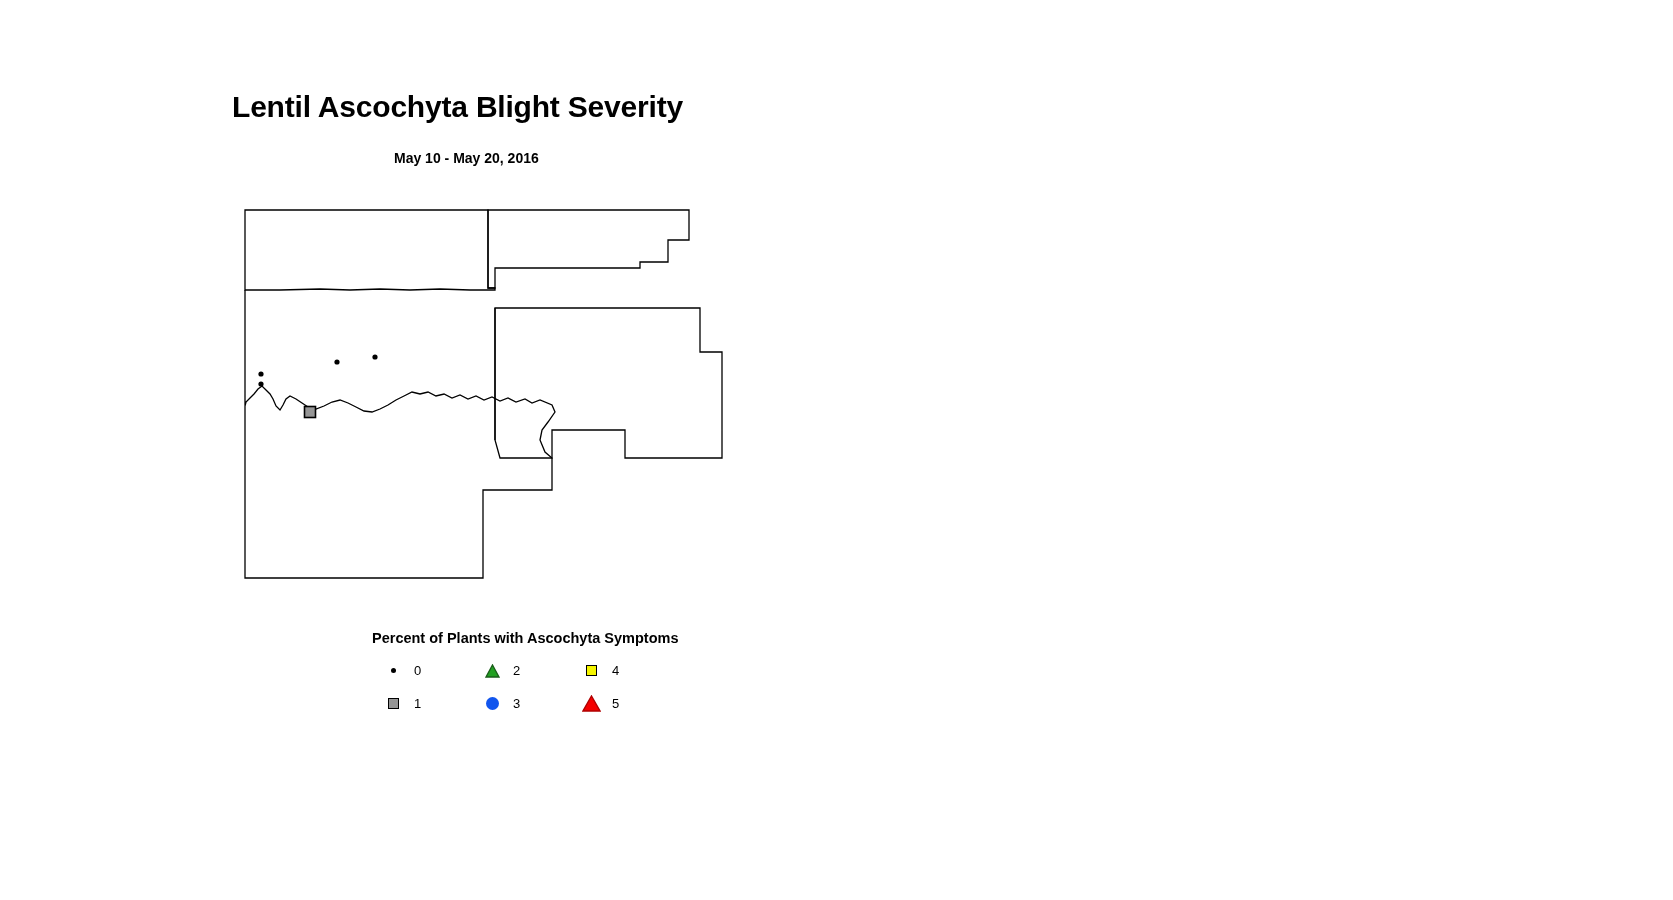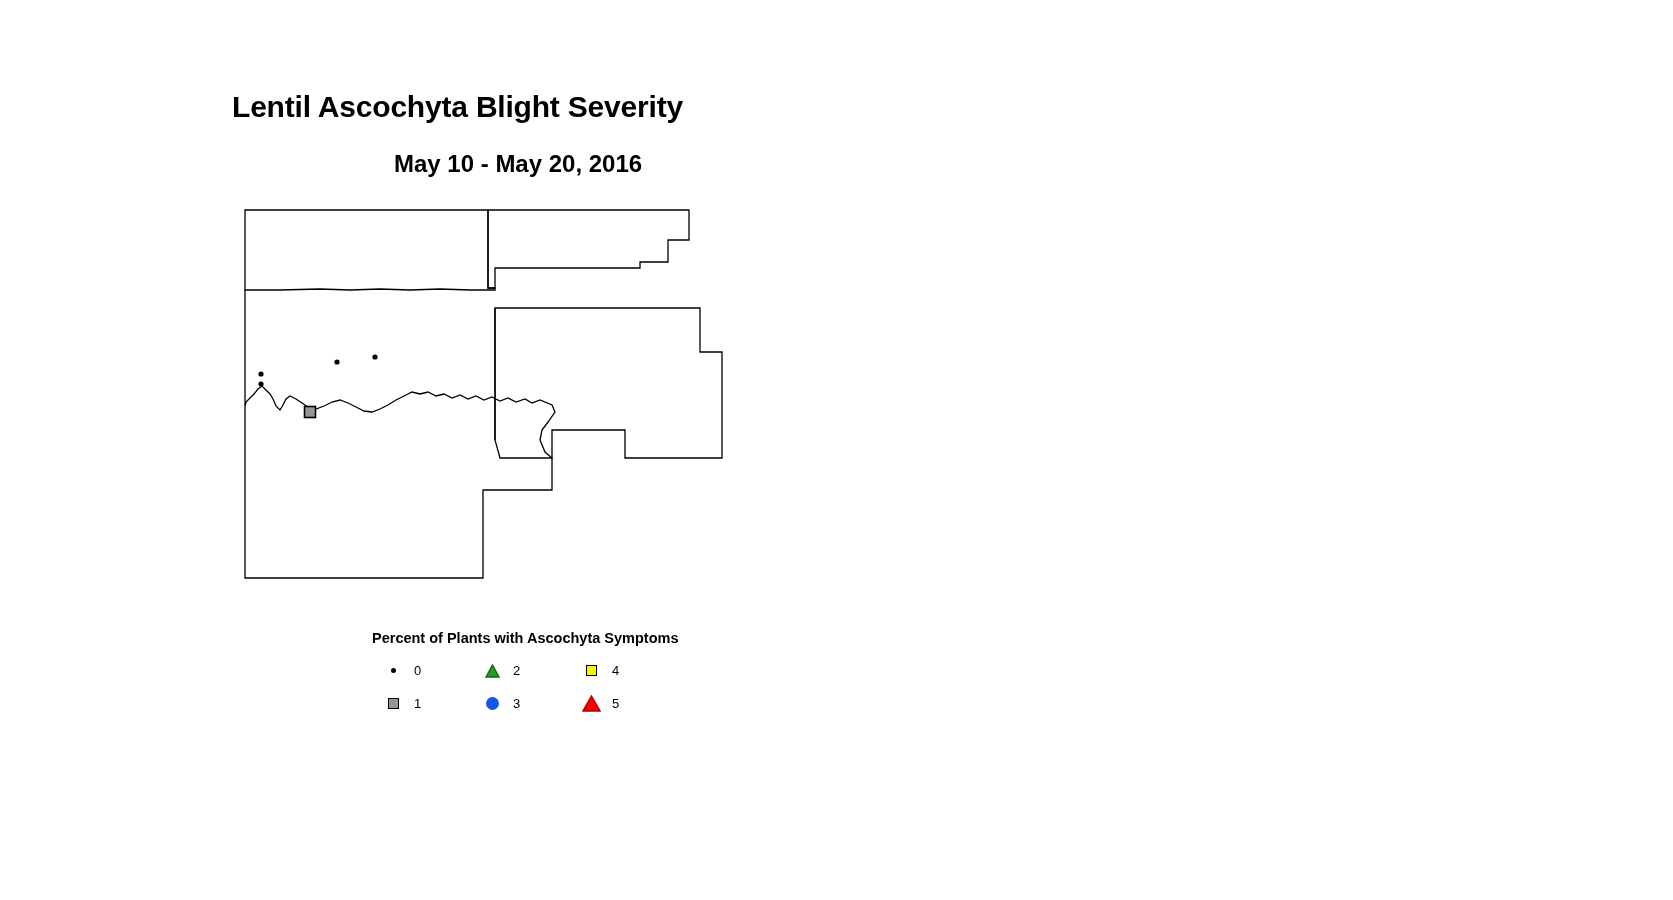--- a/index.html
+++ b/index.html
@@ -28,21 +28,21 @@
     font-size: 30px;
     font-weight: bold;
     color: #000000;
     letter-spacing: -0.2px;
     white-space: nowrap;
   }
   .subtitle {
     position: absolute;
     left: 394px;
     top: 150px;
-    font-size: 24px;
+    font-size: 14px;
     font-weight: bold;
     color: #000000;
     white-space: nowrap;
   }
   #map-area {
     position: absolute;
     left: 240px;
     top: 200px;
     width: 520px;
     height: 430px;

